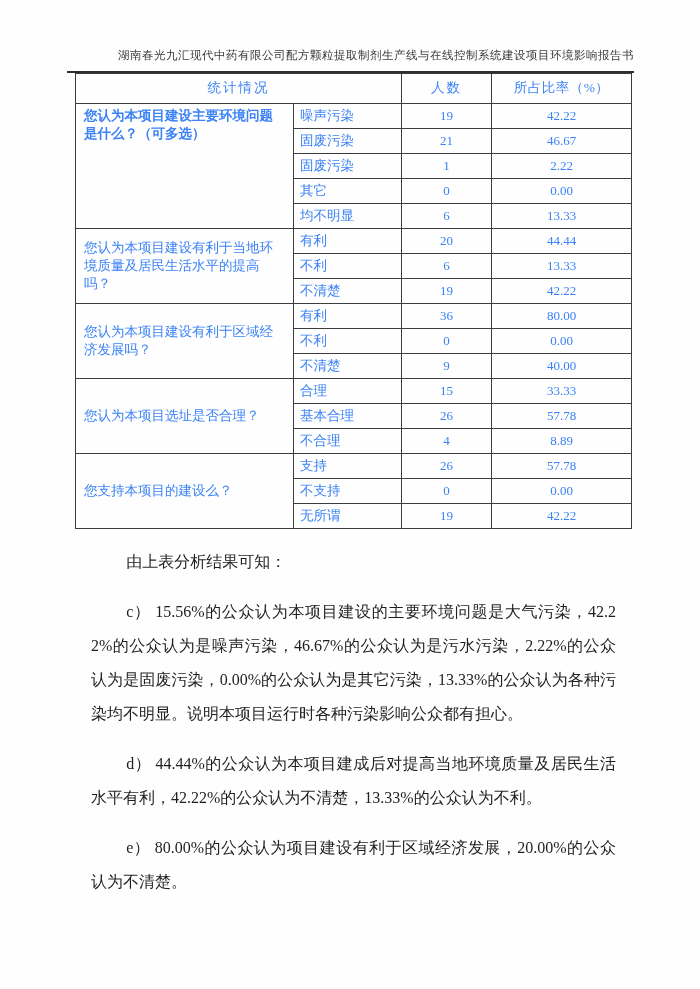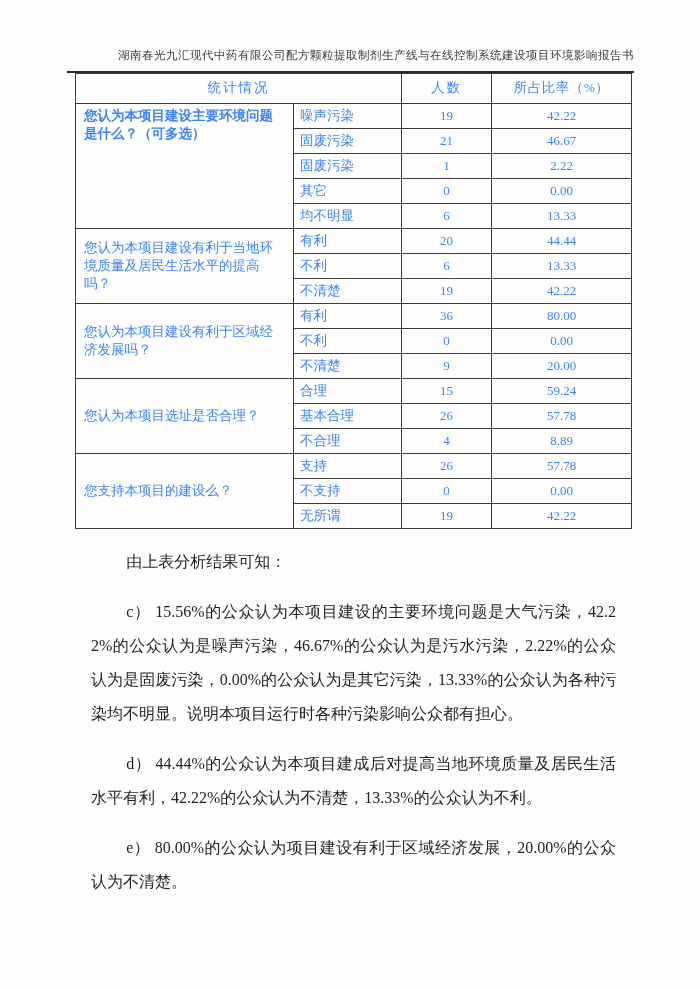--- a/index.html
+++ b/index.html
@@ -140,27 +140,27 @@
           <td class="num">80.00</td>
         </tr>
         <tr>
           <td class="opt">不利</td>
           <td class="num">0</td>
           <td class="num">0.00</td>
         </tr>
         <tr>
           <td class="opt">不清楚</td>
           <td class="num">9</td>
-          <td class="num">20.00</td>
+          <td class="num">40.00</td>
         </tr>
         <tr>
           <td class="q" rowspan="3">您认为本项目选址是否合理？</td>
           <td class="opt">合理</td>
           <td class="num">15</td>
-          <td class="num">59.24</td>
+          <td class="num">33.33</td>
         </tr>
         <tr>
           <td class="opt">基本合理</td>
           <td class="num">26</td>
           <td class="num">57.78</td>
         </tr>
         <tr>
           <td class="opt">不合理</td>
           <td class="num">4</td>
           <td class="num">8.89</td>

